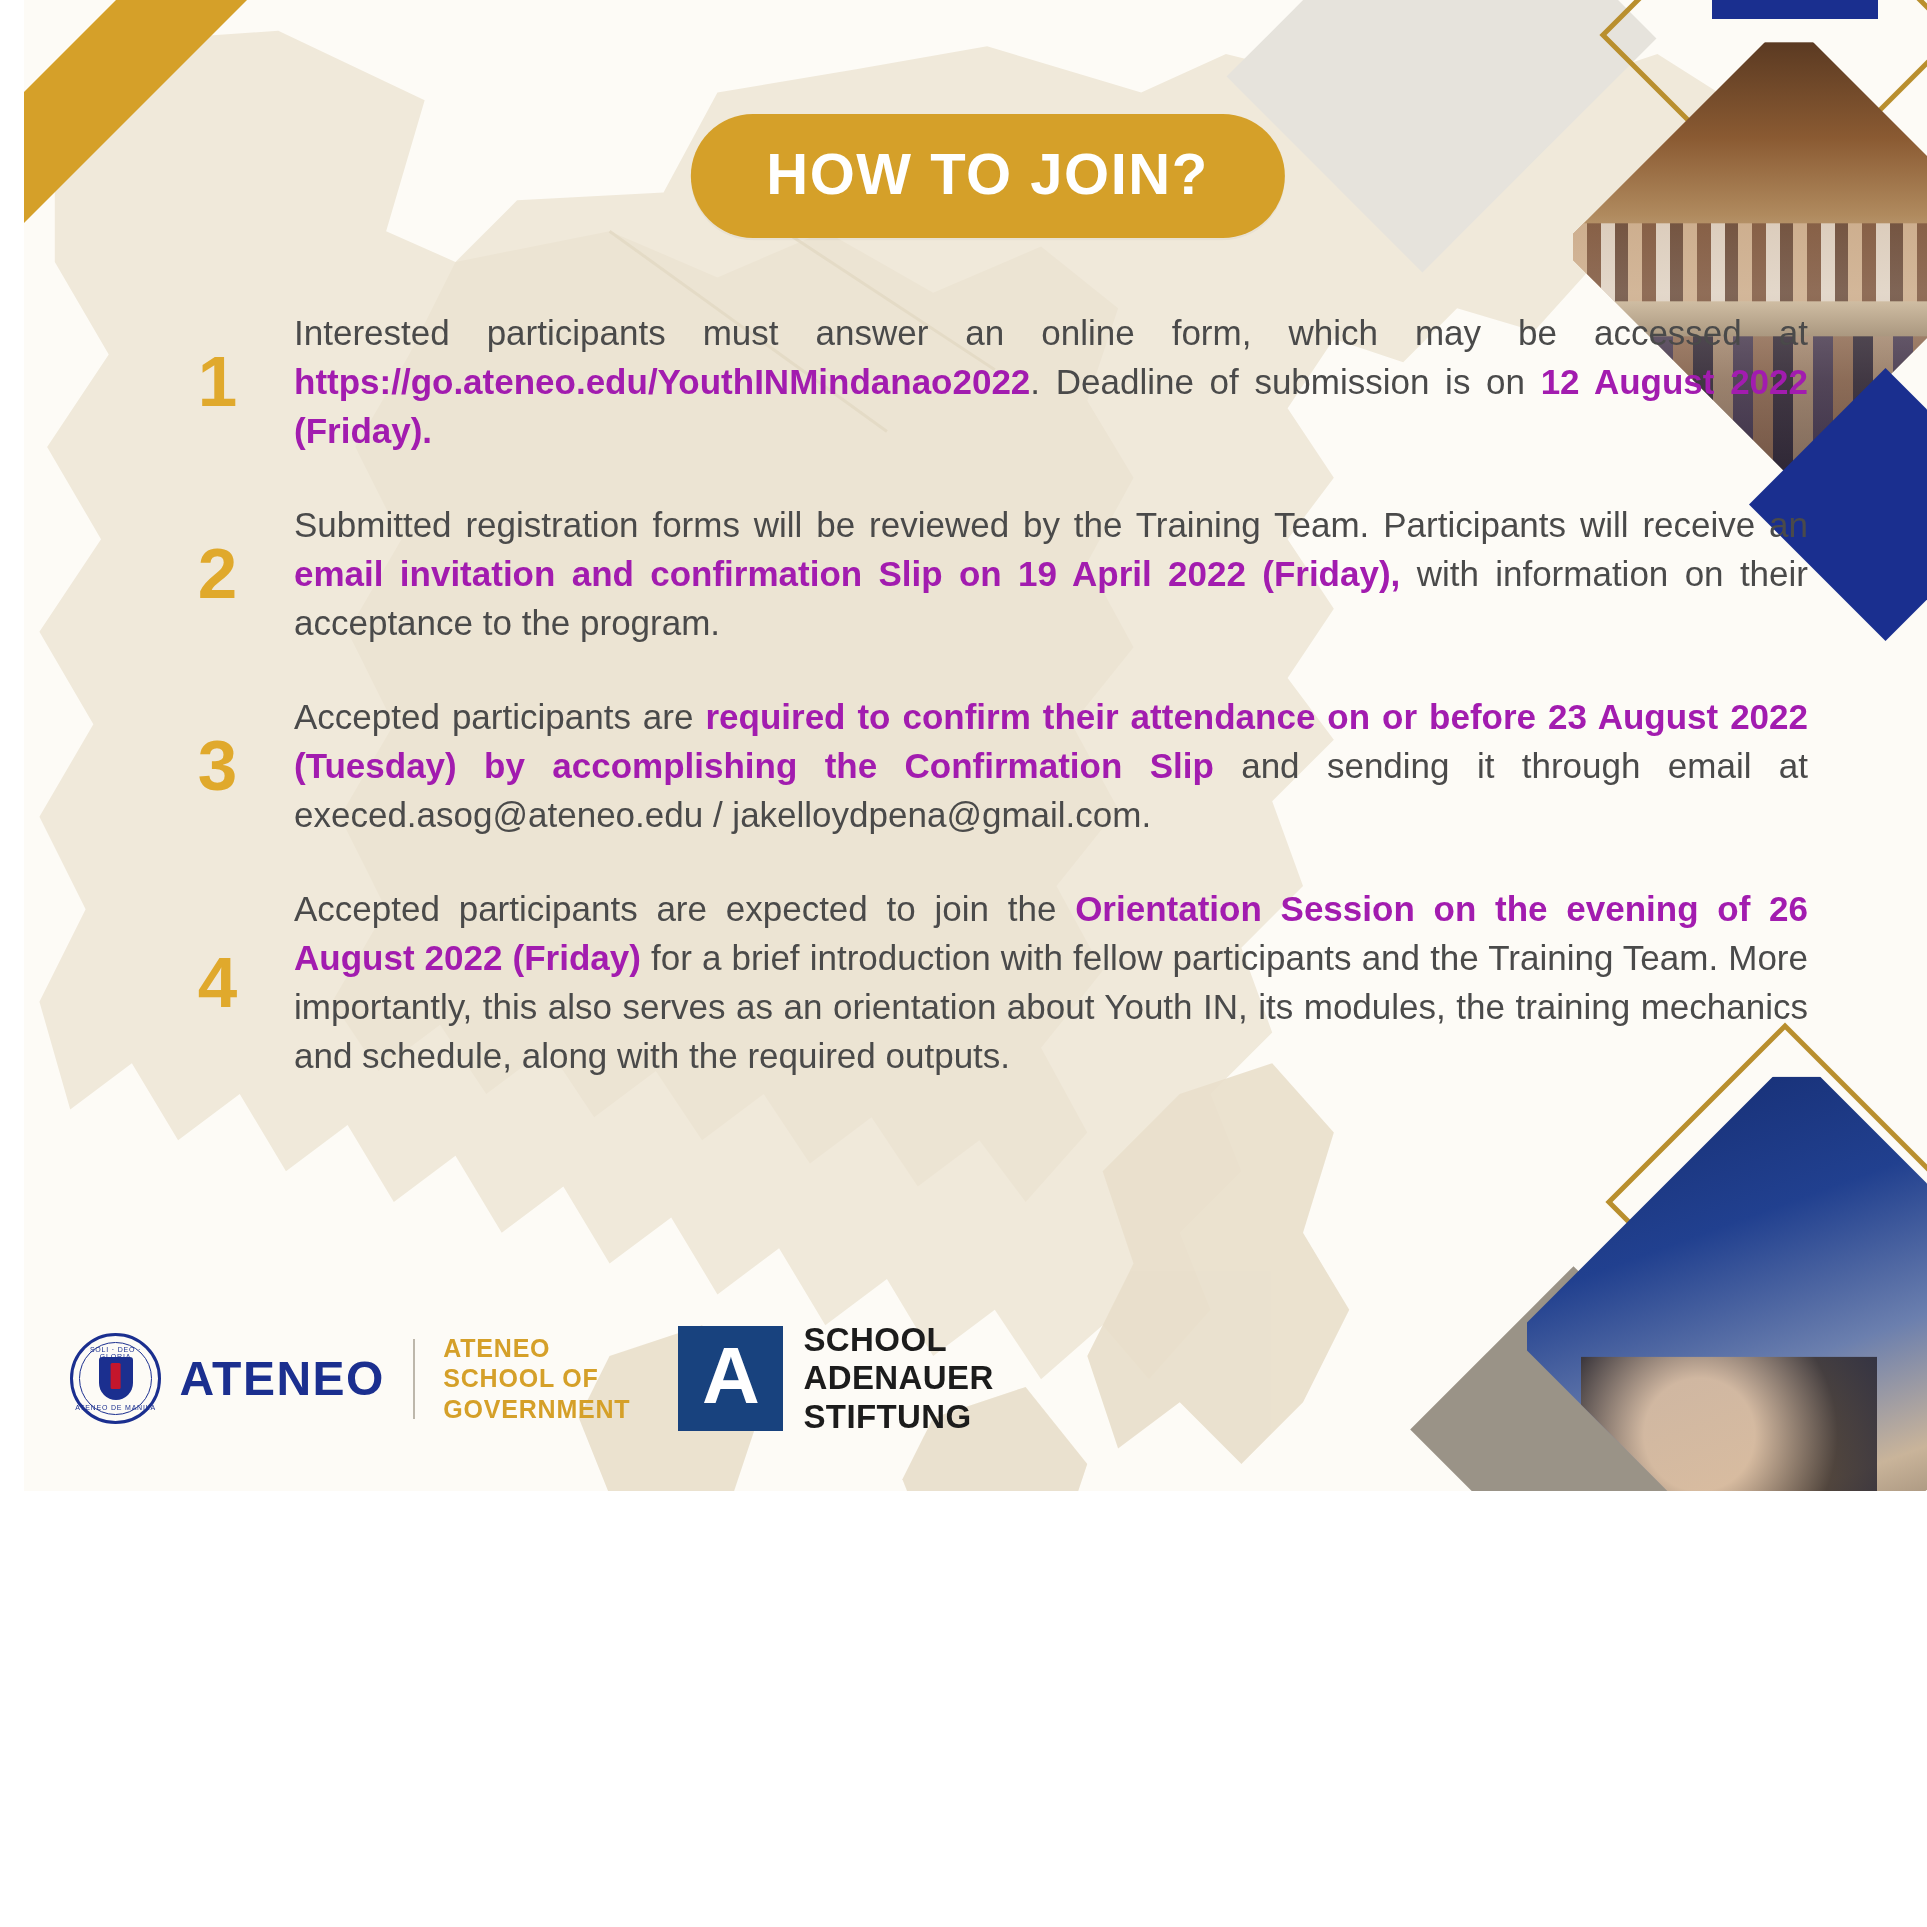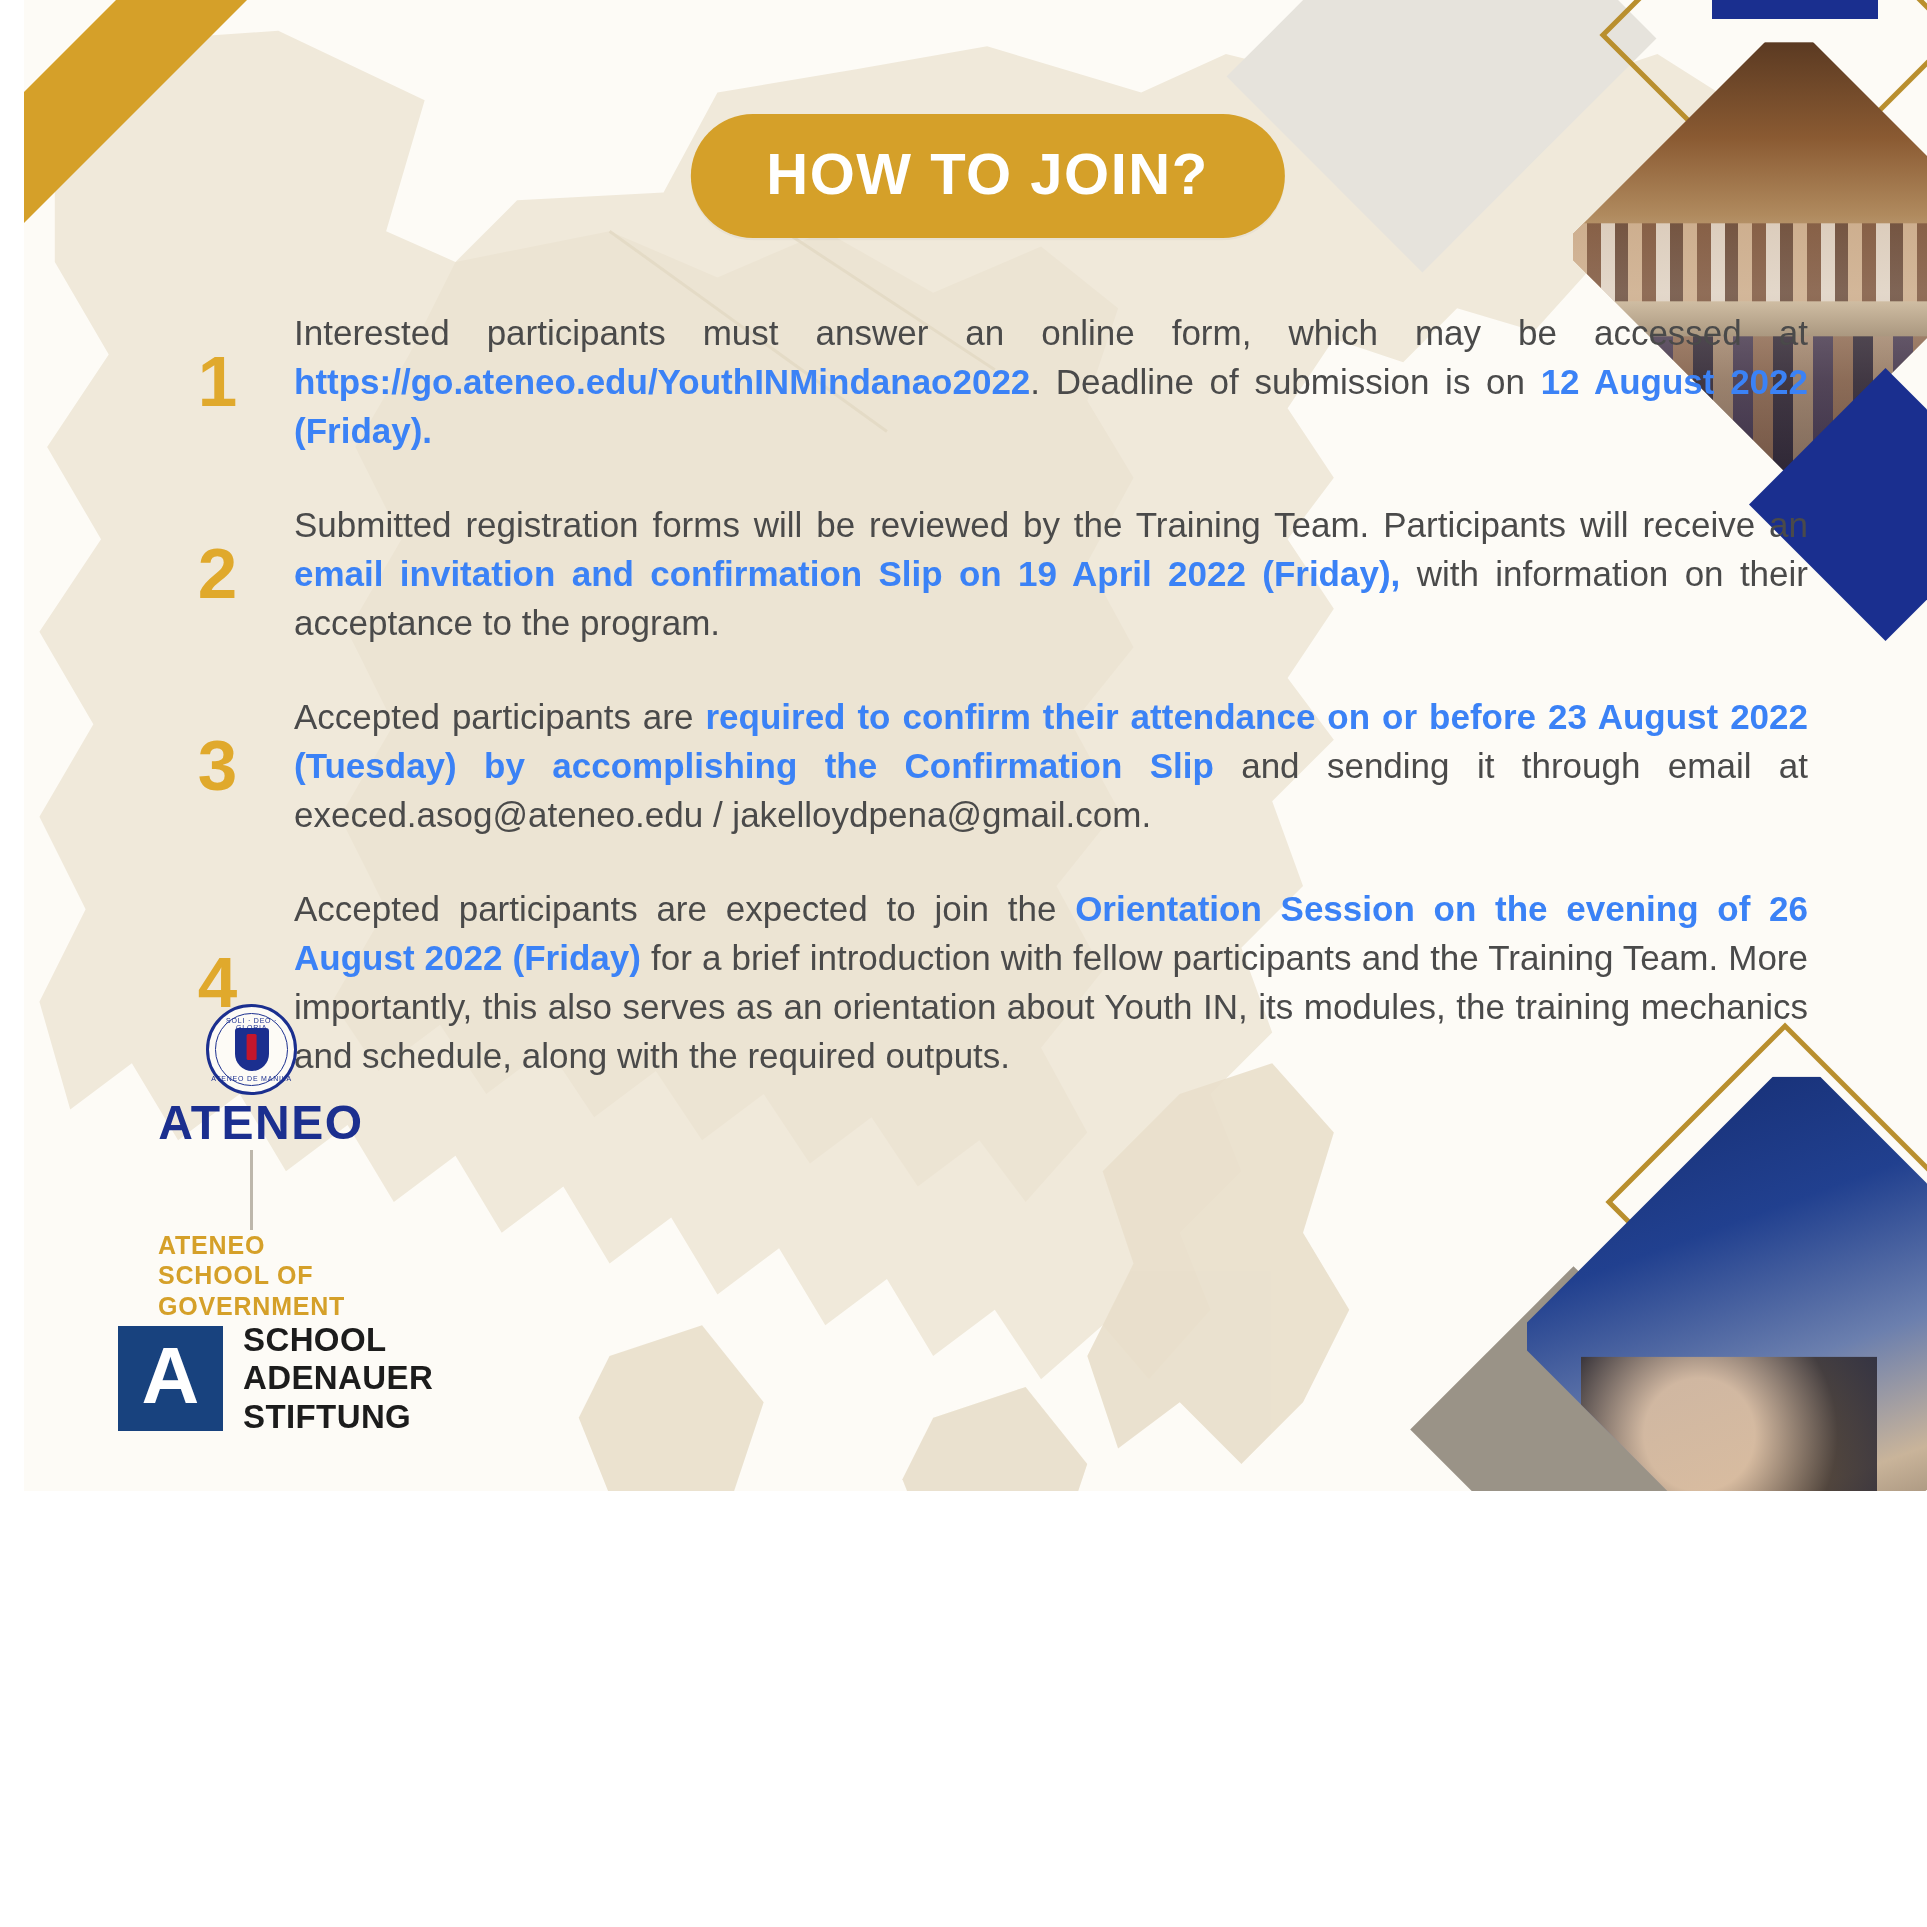--- a/index.html
+++ b/index.html
@@ -172,21 +172,21 @@
     padding-left: 7.7px;
   }
   .step-body {
     flex: 1 1 auto;
     color: #4a4a4a;
     font-size: 35px;
     line-height: 1.40;
     text-align: justify;
     text-justify: inter-word;
   }
-  .step-body b { color: #3b82f6; font-weight: bold; }
+  .step-body b { color: #a21caf; font-weight: bold; }
 
   
   .divider {
     position: absolute;
     left: 166px;
     top: 1514px;
     width: 1410px;
     height: 2.3px;
     background: #c9a24a;
   }
@@ -201,21 +201,20 @@
   }
 
   
   .logos {
     position: absolute;
     left: 46px;
     bottom: 55px;
     display: flex;
     align-items: center;
     gap: 0px;
-    flex-direction: column;
   }
   .ateneo-seal {
     width: 91px; height: 91px;
     border-radius: 50%;
     border: 3.1px solid #1b2f8f;
     position: relative;
     display: flex; align-items: center; justify-content: center;
     background: #fdfbf6;
   }
   .ateneo-seal .ring {

